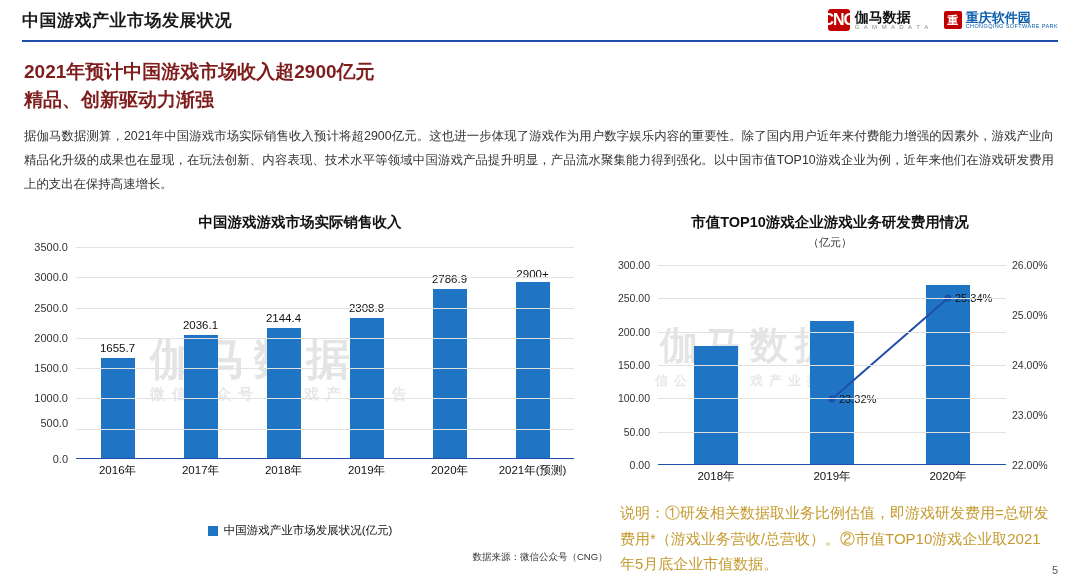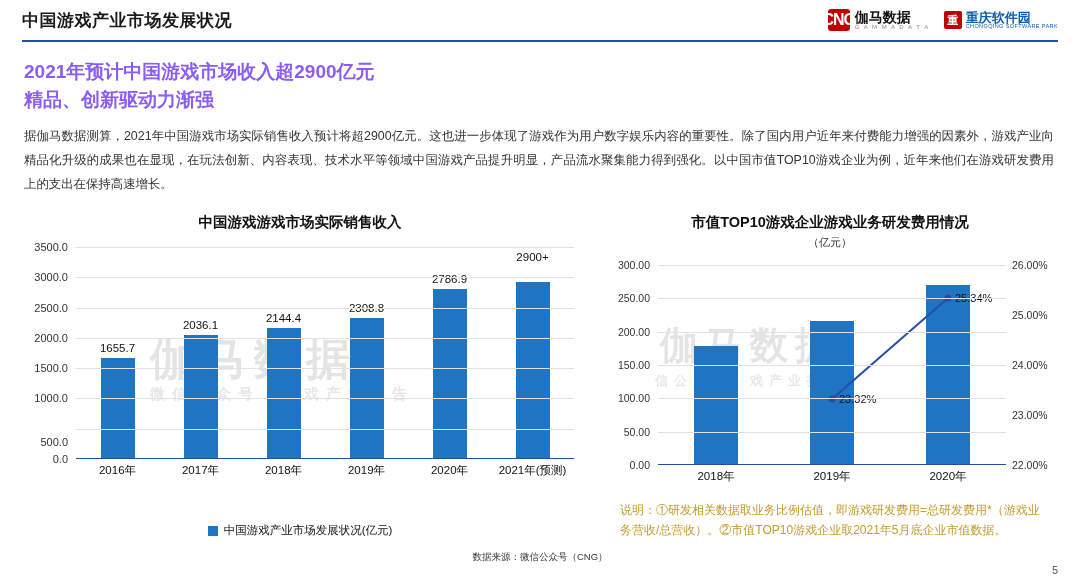--- a/index.html
+++ b/index.html
@@ -40,21 +40,21 @@
   .logo-park .txt { line-height:1; }
   .logo-park .cn { font-size:13px; font-weight:bold; color:#0b5fae; }
   .logo-park .en { font-size:5.5px; color:#0b5fae; letter-spacing:.4px; }
   .header-rule {
     position:absolute; left:22px; top:40px; width:1036px; height:2px;
     background:#1f4fa8;
   }
   
   .main-title {
     position:absolute; left:24px; top:58px; width:800px;
-    font-size:19px; font-weight:bold; color:#8b5cf6; line-height:1.45;
+    font-size:19px; font-weight:bold; color:#7f1d1d; line-height:1.45;
   }
   .main-title div { white-space:nowrap; }
   
   .body-text {
     position:absolute; left:24px; top:124px; width:1030px;
     font-size:12.4px; line-height:1.95; color:#333; text-align:justify;
   }
   
   .chart-title {
     font-size:14.5px; font-weight:bold; color:#111; text-align:center;
@@ -121,21 +121,21 @@
     position:absolute; left:58px; right:54px; top:0; height:200px;
     border-bottom:1.5px solid #1f4fa8;
   }
   .x2-axis-labels {
     position:absolute; left:58px; right:54px; top:204px; height:18px;
     display:flex; justify-content:space-around;
   }
   .x2-axis-labels span { font-size:11.5px; color:#111; width:70px; text-align:center; }
   .note {
     position:absolute; left:620px; top:500px; width:430px;
-    font-size:12px; color:#c59a2e; line-height:1.7;
+    font-size:15px; color:#c59a2e; line-height:1.7;
   }
   .source {
     position:absolute; left:0; right:0; top:551px; text-align:center;
     font-size:9.5px; color:#333;
   }
   .page-num {
     position:absolute; right:22px; bottom:10px; font-size:11px; color:#555;
   }
 </style>
 </head>
@@ -174,21 +174,21 @@
 <div class="watermark wm2">伽马数据</div>
 <div class="watermark wm2b">信公众号：戏产业报告</div>
 
 <div id="chart-left">
   <div class="title-wrap">
     <div class="chart-title">中国游戏游戏市场实际销售收入</div>
   </div>
   <div class="plot">
     <div class="y-axis-labels">
         <span style="top: 212px;">0.0</span>
-        <span style="top: 195px; text-align: right;">500.0</span>
+        <span style="top: 176px; text-align: right;">500.0</span>
         <span style="top: 151.429px;">1000.0</span>
         <span style="top: 121.143px;">1500.0</span>
         <span style="top: 90.8571px;">2000.0</span>
         <span style="top: 60.5714px;">2500.0</span>
         <span style="top: 30.2857px;">3000.0</span>
         <span style="top: 0px;">3500.0</span>
       </div>
     <div class="grid-area">
       <div class="bars">
           <div class="barcol">
@@ -205,21 +205,21 @@
           </div>
           <div class="barcol">
             <div class="bar-label" style="bottom: 143.847px;">2308.8</div>
             <div class="bar" style="height: 139.847px; background: rgb(31, 116, 196);"></div>
           </div>
           <div class="barcol">
             <div class="bar-label" style="bottom: 172.807px; margin-top: 25px;">2786.9</div>
             <div class="bar" style="height: 168.807px; background: rgb(31, 116, 196);"></div>
           </div>
           <div class="barcol">
-            <div class="bar-label" style="bottom: 195px;">2900+</div>
+            <div class="bar-label" style="bottom: 178px;">2900+</div>
             <div class="bar" style="height: 175.657px; background: rgb(31, 116, 196);"></div>
           </div>
         </div>
     <div class="gridline" style="top: 181.714px;"></div>
         <div class="gridline" style="top: 151.429px;"></div>
         <div class="gridline" style="top: 121.143px;"></div>
         <div class="gridline" style="top: 90.8571px;"></div>
         <div class="gridline" style="top: 60.5714px;"></div>
         <div class="gridline" style="top: 30.2857px;"></div>
         <div class="gridline" style="top: 0px;"></div>

